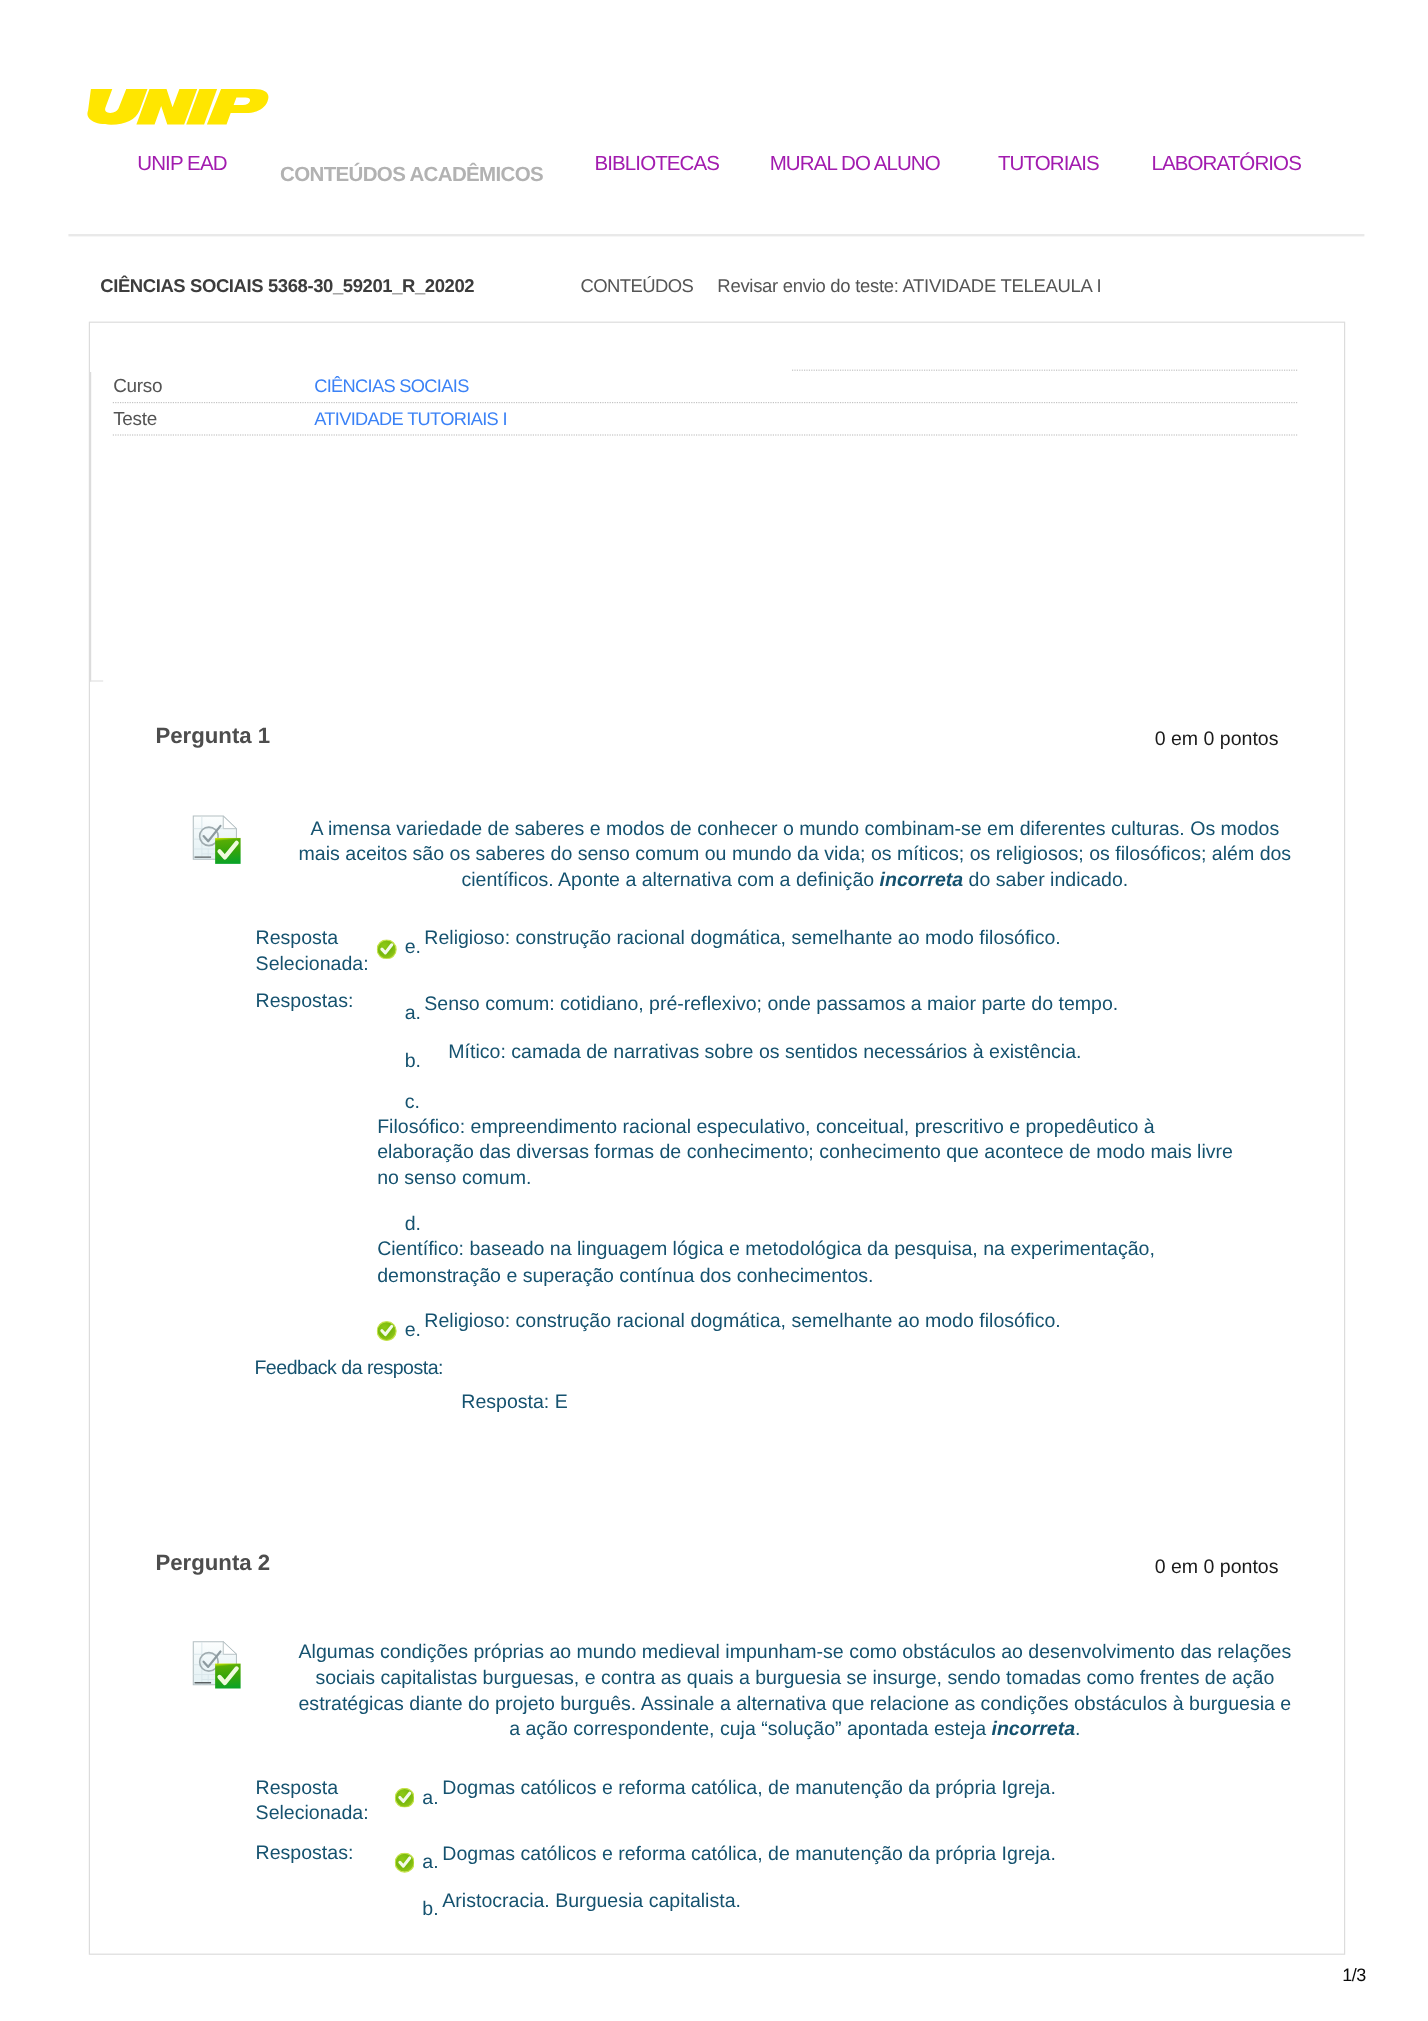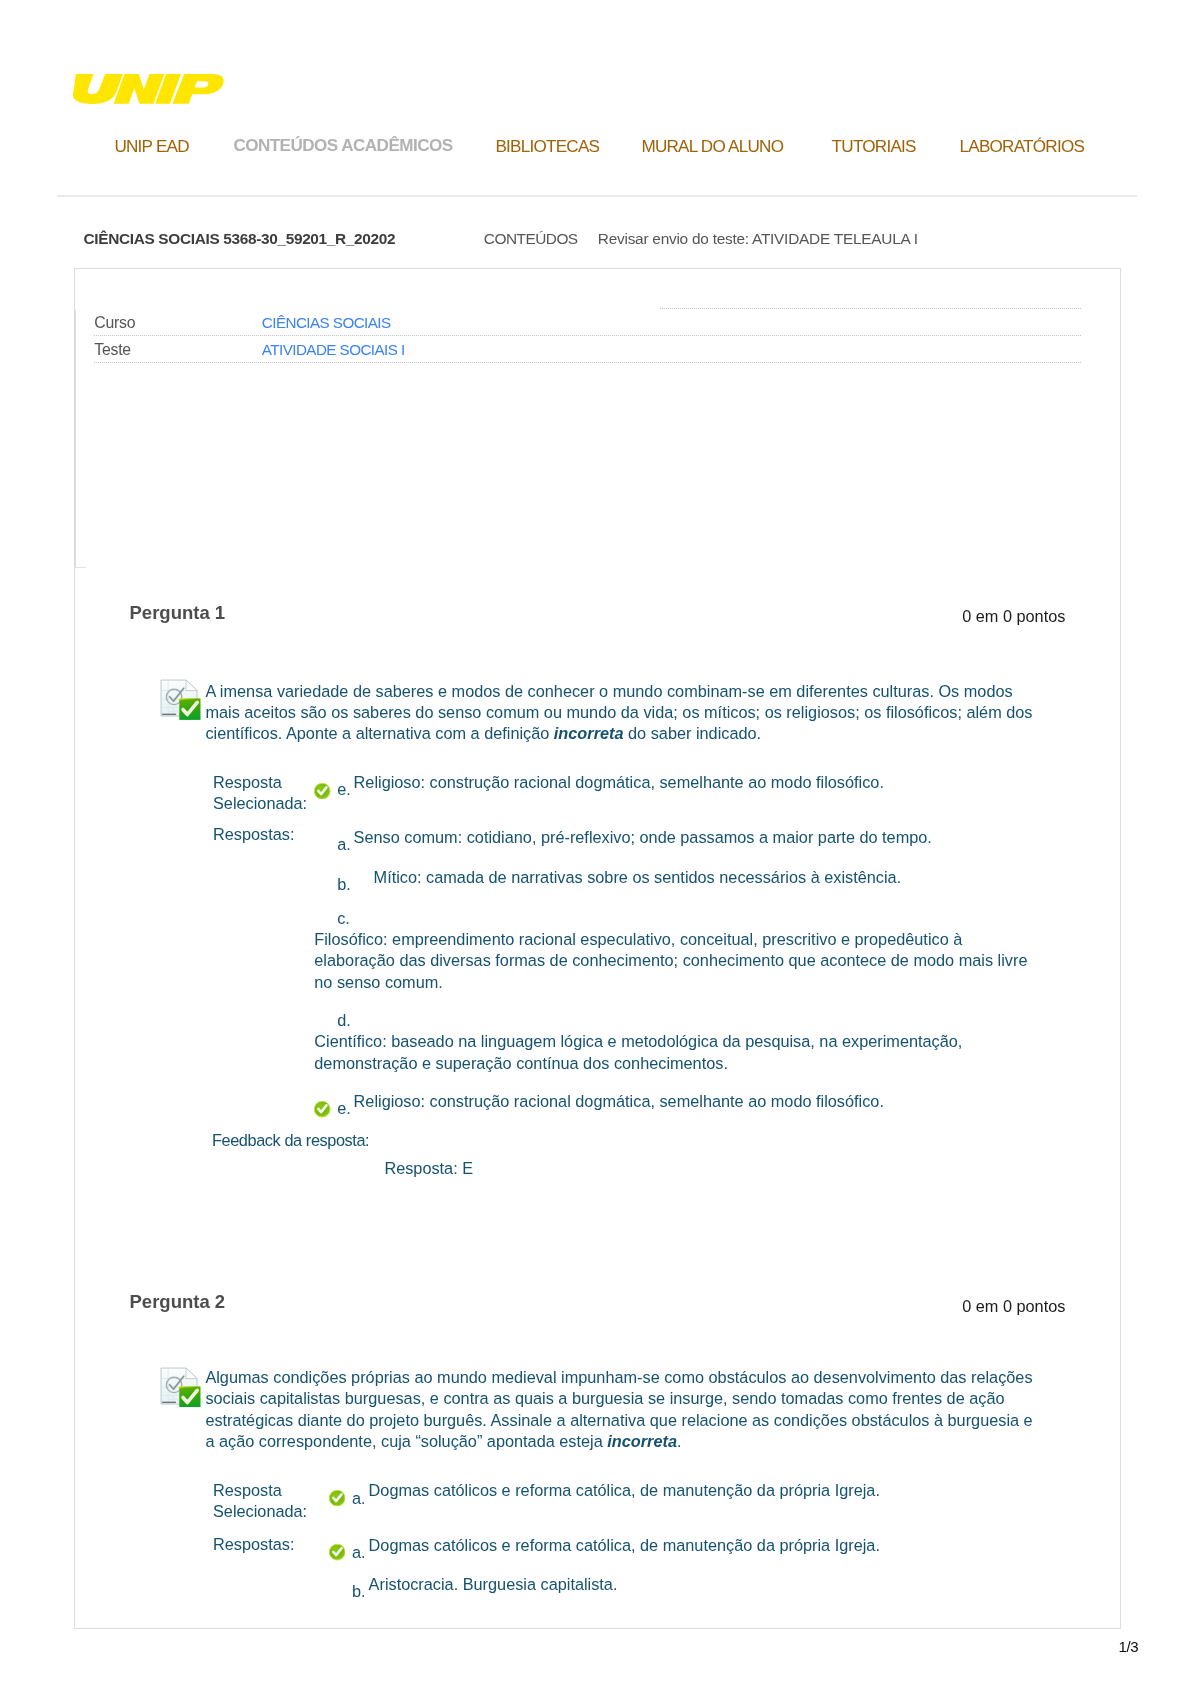--- a/index.html
+++ b/index.html
@@ -5,22 +5,22 @@
 <style>
   html,body{margin:0;padding:0;}
   body{width:1190px;height:1684px;background:#ffffff;
        font-family:"Liberation Sans",sans-serif;overflow:hidden;}
   .page{position:relative;width:1190px;height:1684px;background:#fff;}
 
   
   .logo{position:absolute;left:60.7px;top:66.9px;width:173.1px;height:40.7px;}
   .logo svg{display:block;width:173.1px;height:40.7px;}
 
-  .nav-item{position:absolute;top:140px;font-size:17.1px;white-space:nowrap;
-            color:#a16207;line-height:13.6px;letter-spacing:-0.75px;}
+  .nav-item{position:absolute;top:130px;font-size:17.1px;white-space:nowrap;
+            color:#a21caf;line-height:13.6px;letter-spacing:-0.75px;}
   .nav-item.inactive{color:#b2b2b2;font-weight:bold;font-size:17.1px;letter-spacing:-0.55px;}
 
   .hr-top{position:absolute;left:57px;top:195px;width:1080px;height:2px;background:#e9e9e9;}
 
   
   .crumb{position:absolute;top:233px;font-size:15.4px;white-space:nowrap;line-height:11.2px;}
   .crumb-code{left:83.5px;font-weight:bold;color:#3d3d3d;letter-spacing:-0.33px;}
   .crumb-sec{left:483.8px;color:#555555;letter-spacing:-0.5px;}
   .crumb-page{left:597.8px;color:#555555;letter-spacing:-0.24px;}
 
@@ -36,21 +36,21 @@
   .dotline{position:absolute;height:0;border-top:1px dotted #c3c3c3;}
 
   
   .q-title{position:absolute;font-size:18.5px;font-weight:bold;color:#4d4d4d;
            white-space:nowrap;line-height:21px;text-align:right;}
   .q-points{position:absolute;font-size:16.3px;color:#1b1b1b;
             white-space:nowrap;line-height:19px;}
 
   .q-icon{position:absolute;width:40.9px;height:40.9px;}
   .q-text{position:absolute;font-size:16.3px;color:#15526f;
-          line-height:21.4px;text-align:left;}
+          line-height:21.4px;text-align:center;margin-left:40px;}
   .q-text i{font-style:italic;font-weight:bold;}
 
   .a-lbl{position:absolute;font-size:16.3px;color:#15526f;
          line-height:21px;width:120px;}
   .a-icon{position:absolute;width:16.4px;height:16.4px;}
   .a-letter{position:absolute;font-size:16.3px;color:#15526f;
             white-space:nowrap;line-height:19px;}
   .a-text{position:absolute;font-size:16.3px;color:#15526f;
           line-height:21.4px;}
   .fb-lbl{position:absolute;font-size:16.3px;color:#15526f;white-space:nowrap;line-height:19px;letter-spacing:-0.4px;}
@@ -93,21 +93,21 @@
   <div class="outer"></div>
   <div class="innerbar"></div>
   <div class="innerbar-b"></div>
 
   <div id="infotable">
       <div class="itab-k" style="top: 317px;">Curso</div>
       <div class="itab-v" style="top: 317px;">CIÊNCIAS SOCIAIS</div>
       <div class="dotline" style="left: 93.9px; top: 335px; width: 987px;"></div>
       <div class="dotline" style="left: 660px; top: 308px; width: 421px;"></div>
       <div class="itab-k" style="top: 344.3px;">Teste</div>
-      <div class="itab-v" style="top: 344.3px;">ATIVIDADE SOCIAIS I</div>
+      <div class="itab-v" style="top: 344.3px;">ATIVIDADE TUTORIAIS I</div>
       <div class="dotline" style="left: 93.9px; top: 362px; width: 987px;"></div>
     </div>
   <div id="questions">
       <div class="q-title" style="left: 129.5px; top: 601.5px;">Pergunta 1</div>
       <div class="q-points" style="left: 962.2px; top: 607px;">0 em 0 pontos</div>
       <div class="q-icon" style="left: 160.3px; top: 679.2px;"><svg viewBox="0 0 42.4 42.4">
           <defs>
             <linearGradient id="dg" x1="0" y1="0" x2="0" y2="1">
               <stop offset="0%" stop-color="#fcfefe"></stop>
               <stop offset="40%" stop-color="#f0f7f9"></stop>

